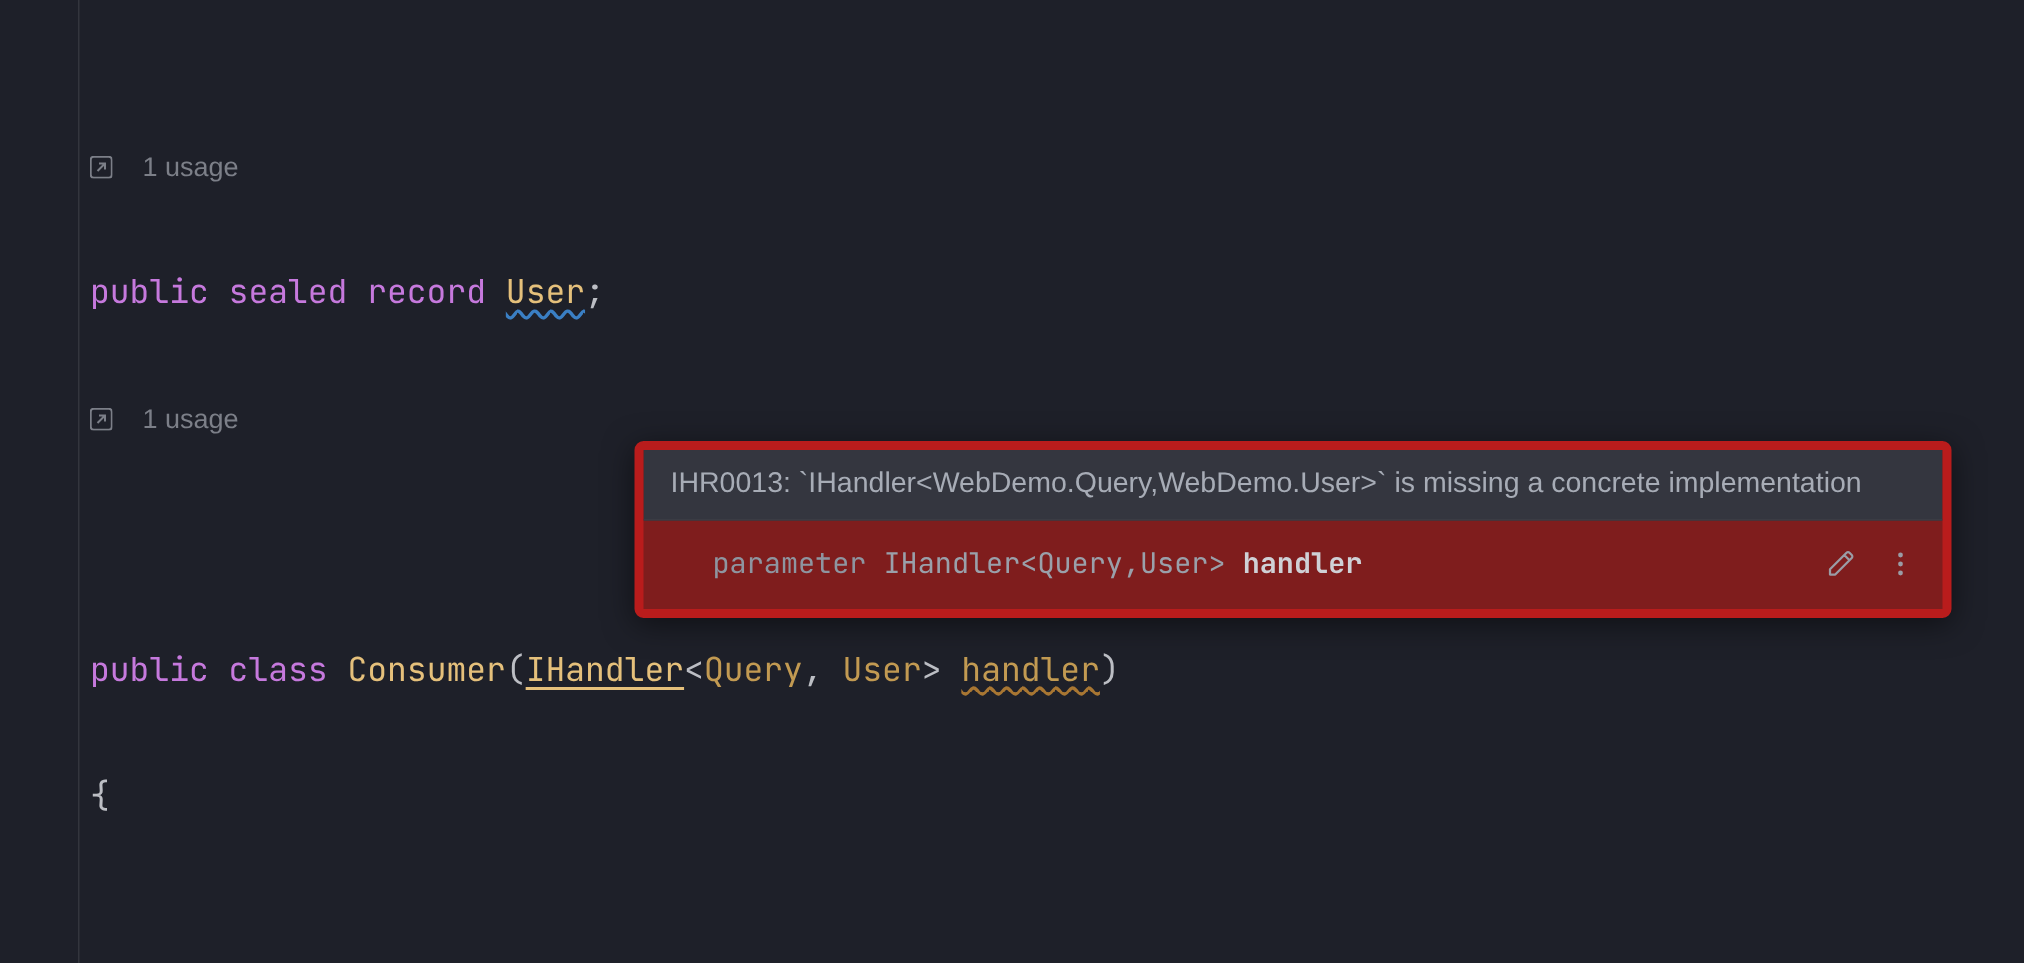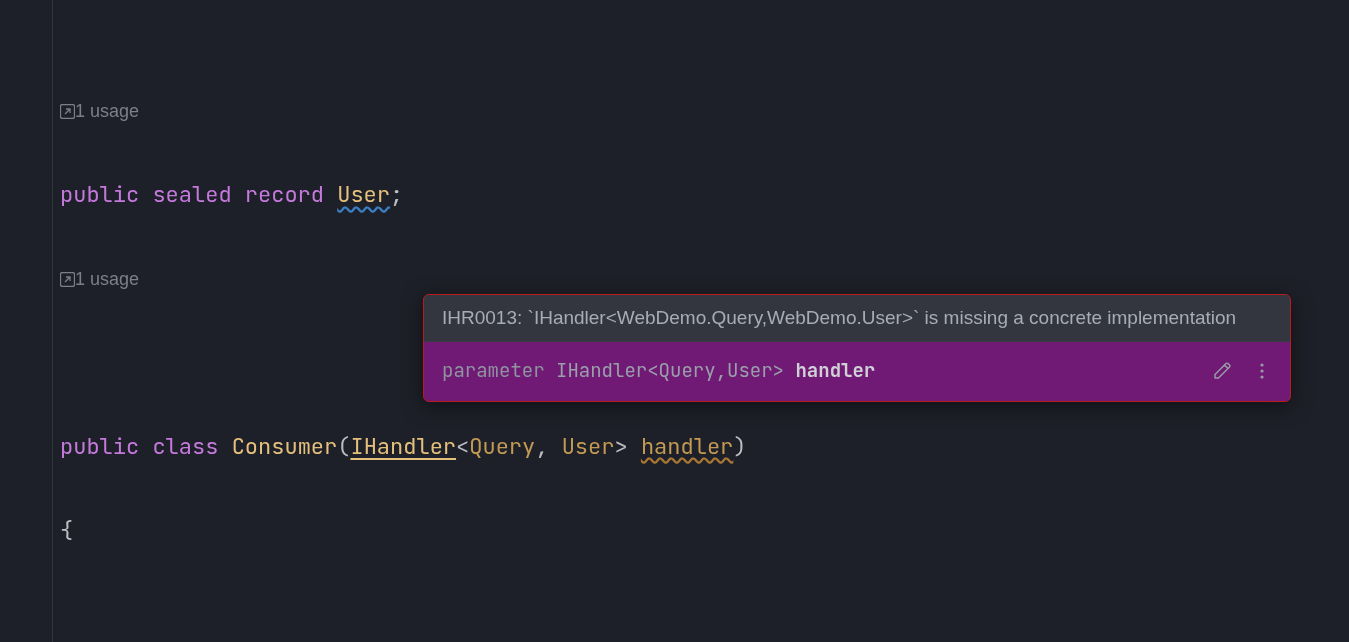--- a/index.html
+++ b/index.html
@@ -28,60 +28,60 @@
     top: 48px;
     white-space: pre;
     line-height: 42px;
   }
   .usage-hint {
     font-family: "Segoe UI", Arial, sans-serif;
     font-size: 18px;
     color: #7c7f88;
     display: inline-flex;
     align-items: center;
-    gap: 0;
+    gap: 20px;
     line-height: 42px;
   }
   .usage-hint svg { flex-shrink: 0; }
   .kw { color: #c679dd; }
   .type { color: #e5c07b; }
   .type-link { color: #e5c07b; text-decoration: underline; text-decoration-color: #3a7fc4; text-underline-offset: 4px; text-decoration-style: wavy;}
   .type-param { color: #c29a52; }
   .param-name { color: #c29a52; text-decoration: underline wavy #a87632; text-underline-offset: 3px; }
   .brace { color: #bcbec4; }
   .punct { color: #bcbec4; }
   .code-line { display:block; height:42px;}
 
   .tooltip {
     position: absolute;
     left: 423px;
     top: 294px;
     width: 866px;
     border-radius: 6px;
-    background: #701a75;
+    background: #7f1d1d;
     box-shadow: 0 4px 20px rgba(0,0,0,0.5);
-    border: 1px solid #b91c1c;
+    border: 6px solid #b91c1c;
     font-family: "Segoe UI", Arial, sans-serif;
     font-size: 19px;
     overflow:hidden;
   }
   .tooltip-header {
     background: #34363f;
     padding: 12px 18px;
     color: #a7acb6;
     border-bottom: 1px solid #3a3c44;
   }
   .tooltip-body {
     padding: 16px 18px 18px 18px;
     display: flex;
     align-items: center;
     justify-content: space-between;
     color: #a7acb6;
   }
-  .tooltip-body .left { font-family: "JetBrains Mono","Fira Code",Consolas,monospace; font-size:19px; color:#a0a3ac;}
+  .tooltip-body .left { font-family: "JetBrains Mono","Fira Code",Consolas,monospace; font-size:19px; color:#a0a3ac;margin-left:28px;}
   .tooltip-body .right { display:flex; align-items:center; gap:20px; }
   .icon-btn { cursor:pointer; color:#898b93; display:flex; }
   .tt-kw { color:#8e95a0; }
   .tt-type { color:#9aa0aa; }
   .tt-bold { color:#cfd1d6; font-weight:600; }
 </style>
 </head>
 <body>
 
 <div class="gutter"></div>

